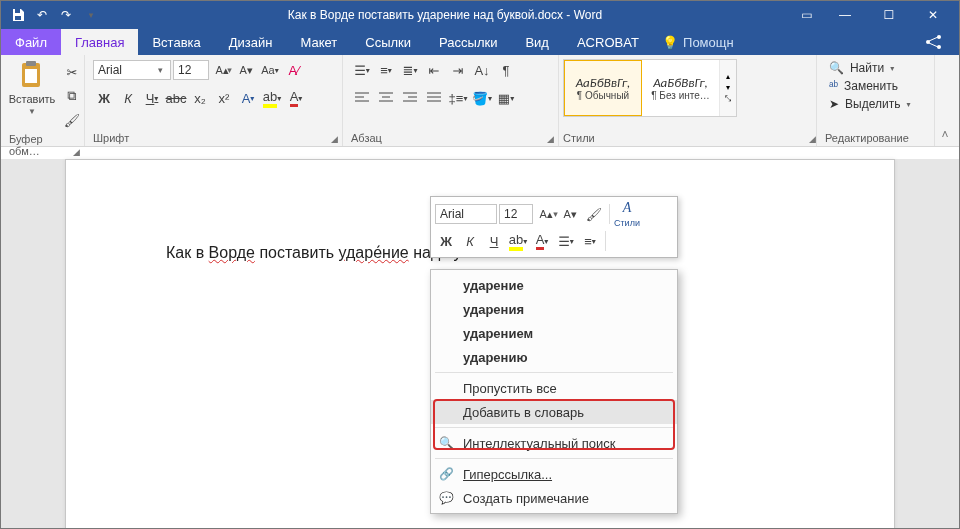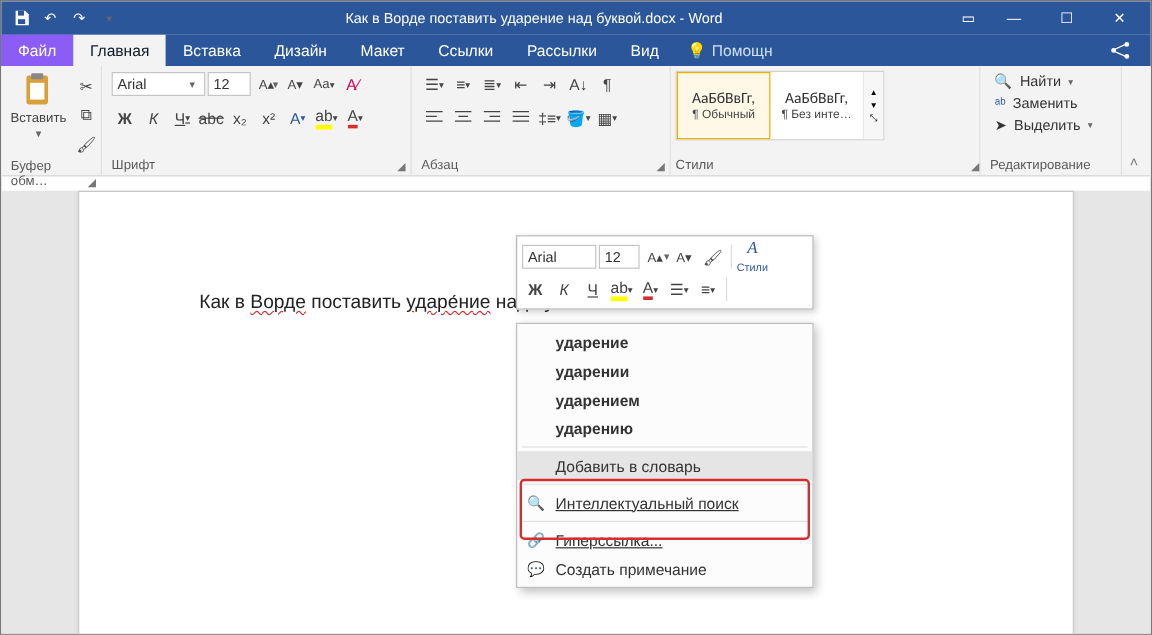--- a/index.html
+++ b/index.html
@@ -31,21 +31,21 @@
     display: flex; align-items: stretch;
     padding-left: 0;
     font-size: 13px;
   }
   .ribbon-tabs .tab {
     padding: 0 14px; display: flex; align-items: center; cursor: default;
     color: #fff;
   }
   .ribbon-tabs .tab.file { background:#8b5cf6; }
   .ribbon-tabs .tab.active {
-    background: #f3f3f3; color: #0f172a;
+    background: #f3f3f3; color: #6d28d9;
   }
   .ribbon-tabs .spacer { flex:1; }
   .ribbon-tabs .tell { display:flex; align-items:center; gap:4px; padding:0 10px; color:#cfe0f5;}
   .ribbon-tabs .share { padding:0 14px; display:flex; align-items:center; color:#fff;}
   
   .ribbon {
     background: #f3f3f3; border-bottom: 1px solid #d6d6d6;
     display: flex;
     height: 92px;
   }
@@ -62,21 +62,21 @@
     padding:0 2px 0 4px; font-size:12px; color:#333;gap:32px;
   }
   .combo .dd { padding-left:4px; color:#666; font-size:9px;}
   .iconbtn { width:22px; height:22px; display:inline-flex; align-items:center; justify-content:center; color:#444; font-size:13px;}
   .row { display:flex; align-items:center; gap:2px; }
   .col { display:flex; flex-direction:column; gap:2px; }
   .bigbtn { width:46px; display:flex; flex-direction:column; align-items:center; gap:2px; font-size:11px; color:#444;}
   .styles-gallery { display:flex; gap:0; border:1px solid #d0d0d0; background:#fff; height:58px;}
   .style-item { width:78px; border-right:1px solid #e8e8e8; display:flex; flex-direction:column; align-items:center; justify-content:center; font-size:10px; color:#444; padding:4px 2px;}
   .style-item.sel { border:1px solid #f0b000; background:#fff8e6;}
-  .style-preview { font-family: Calibri, sans-serif; font-size:13px; color:#333;}
+  .style-preview { font-family: Calibri, sans-serif; font-size:13px; color:#333;font-style:italic;}
   .style-preview.h { color:#2b579a; font-size:15px;}
   .style-expand { width:16px; display:flex; flex-direction:column; align-items:center; justify-content:center; gap:2px; background:#f7f7f7;}
   .edit-group .item { display:flex; align-items:center; gap:6px; font-size:12px; color:#333; padding:2px 4px;}
   .ribbon-collapse { width:20px; display:flex; align-items:flex-end; justify-content:center; padding-bottom:4px; color:#777; }
   
   .workspace { background:#e6e6e6; height: calc(529px - 28px - 26px - 92px - 2px); position:relative;}
   .page {
     width: 830px;  margin: 12px auto 0 auto; background:#fff;
     border:1px solid #c6c6c6;
     box-shadow: 0 0 4px rgba(0,0,0,0.08);
@@ -140,20 +140,21 @@
 
 <div class="ribbon-tabs">
   <div class="tab file">Файл</div>
   <div class="tab active">Главная</div>
   <div class="tab">Вставка</div>
   <div class="tab">Дизайн</div>
   <div class="tab">Макет</div>
   <div class="tab">Ссылки</div>
   <div class="tab">Рассылки</div>
   <div class="tab">Вид</div>
+  <div class="tab">ACROBAT</div>
   <div class="tell">
     <span>💡</span>
     <span>Помощн</span>
   </div>
   <div class="spacer"></div>
   <div class="share">
       <svg width="20" height="16" viewBox="0 0 20 16">
         <circle cx="3" cy="8" r="2" fill="#fff"></circle>
         <circle cx="14" cy="3" r="2" fill="#fff"></circle>
         <circle cx="14" cy="13" r="2" fill="#fff"></circle>
@@ -346,24 +347,25 @@
       </span>
     <span class="iconbtn">☰<span style="font-size:8px">▾</span></span>
     <span class="iconbtn">≡<span style="font-size:8px">▾</span></span>
     <div style="width:1px;height:20px;background:#ddd;margin:0 2px"></div>
     <span style="width:36px"></span>
   </div>
 </div>
 
 <div class="context-menu">
   <div class="item bold">ударение</div>
-  <div class="item bold">ударении</div>
+  <div class="item bold">ударения</div>
   <div class="item bold">ударением</div>
   <div class="item bold">ударению</div>
   <div class="sep"></div>
+  <div class="item">Пропустить все</div>
   <div class="item hover">Добавить в словарь</div>
   <div class="sep"></div>
   <div class="item">
       <span class="iconcol">🔍</span>
       <span style="text-decoration:underline">Интеллектуальный поиск</span>
     </div>
   <div class="sep"></div>
   <div class="item">
       <span class="iconcol">🔗</span>
       <span style="text-decoration:underline">Гиперссылка...</span>

